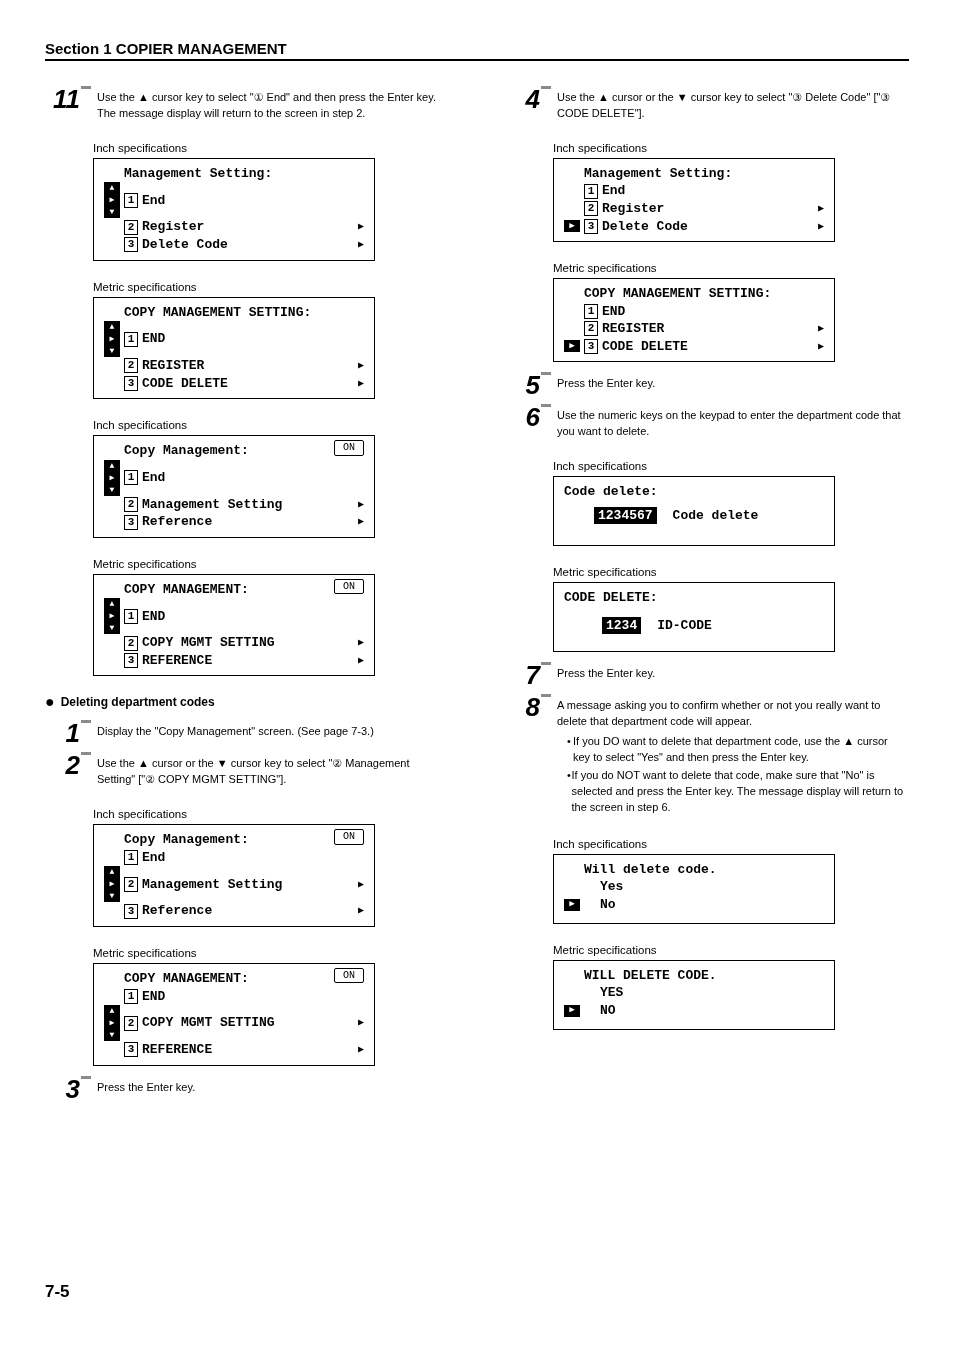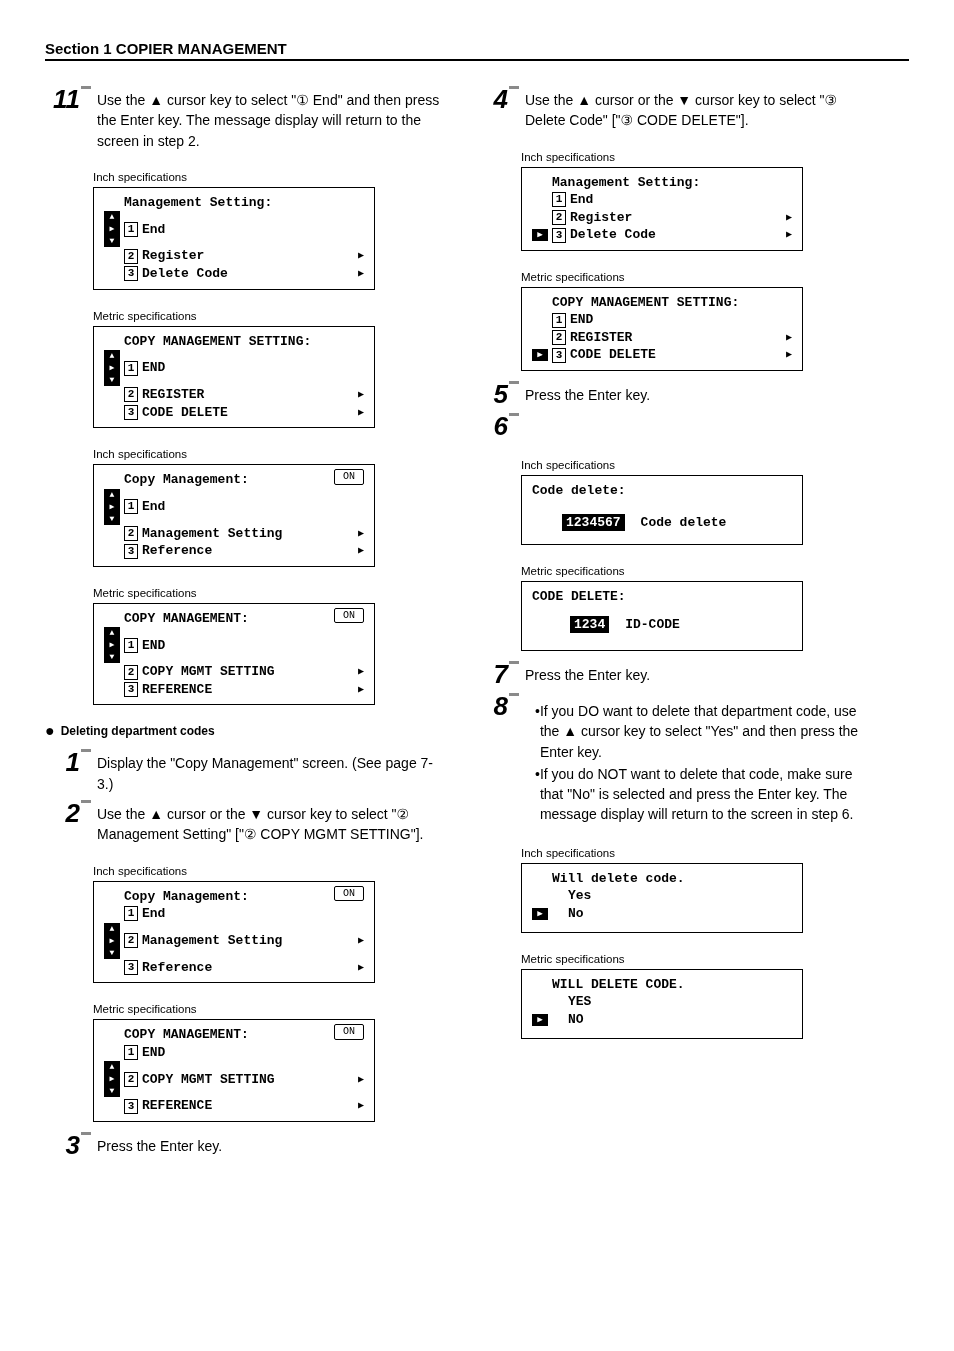--- a/index.html
+++ b/index.html
@@ -13,21 +13,21 @@
   }
   .section-title {
     font-size: 15px;
     font-weight: bold;
     border-bottom: 2px solid #000;
     padding-bottom: 2px;
     margin-bottom: 25px;
   }
   .columns {
     display: flex;
-    gap: 28px;
+    gap: 60px;
   }
   .col {
     width: 400px;
   }
   .step {
     display: flex;
     align-items: flex-start;
     margin-bottom: 6px;
   }
   .step-num-wrap {
@@ -50,21 +50,21 @@
     display: inline-block;
     width: 10px;
     height: 3px;
     background: #8a8a8a;
     vertical-align: middle;
     margin-left: 1px;
     margin-bottom: 3px;
   }
   .step-body {
     flex: 1;
-    font-size: 14px;
+    font-size: 11px;
     line-height: 1.45;
     padding-top: 4px;
   }
   .spec-label {
     font-size: 11.5px;
     margin: 20px 0 4px 48px;
   }
   .lcd {
     border: 1.5px solid #000;
     width: 260px;
@@ -323,20 +323,21 @@
     </div>
 
     <div class="step">
       <div class="step-num-wrap">
           <span class="step-num">3</span>
           <span class="step-accent"></span>
         </div>
       <div class="step-body">Press the Enter key.</div>
     </div>
 
+    <div class="page-num">7-5</div>
   </div>
 
   <div class="col">
 
     <div class="step">
       <div class="step-num-wrap">
           <span class="step-num">4</span>
           <span class="step-accent"></span>
         </div>
       <div class="step-body">Use the ▲ cursor or the ▼ cursor key to select "③ Delete Code" ["③ CODE DELETE"].</div>
@@ -396,27 +397,28 @@
           <span class="step-accent"></span>
         </div>
       <div class="step-body">Press the Enter key.</div>
     </div>
 
     <div class="step">
       <div class="step-num-wrap">
           <span class="step-num">6</span>
           <span class="step-accent"></span>
         </div>
+      <div class="step-body">Use the numeric keys on the keypad to enter the department code that you want to delete.</div>
     </div>
     <div class="spec-label">Inch specifications</div>
     <div class="lcd" style="height:56px">
       <div class="row">
           <span>Code delete:</span>
         </div>
-      <div class="row" style="margin-top:14px; margin-left:30px">
+      <div class="row" style="margin-top:6px; margin-left:30px">
           <span class="inv">1234567</span>
           <span style="margin-left:16px">Code delete</span>
         </div>
     </div>
     <div class="spec-label">Metric specifications</div>
     <div class="lcd" style="height:56px">
       <div class="row">
           <span>CODE DELETE:</span>
         </div>
       <div class="row" style="margin-top:10px; margin-left:38px">
@@ -432,20 +434,21 @@
         </div>
       <div class="step-body">Press the Enter key.</div>
     </div>
 
     <div class="step">
       <div class="step-num-wrap">
           <span class="step-num">8</span>
           <span class="step-accent"></span>
         </div>
       <div class="step-body">
+        <span>A message asking you to confirm whether or not you really want to delete that department code will appear.</span>
         <div class="bullet-list">
           <div class="bl">
               <span class="bdot">•</span>
               <span>If you DO want to delete that department code, use the ▲ cursor key to select "Yes" and then press the Enter key.</span>
             </div>
           <div class="bl">
               <span class="bdot">•</span>
               <span>If you do NOT want to delete that code, make sure that "No" is selected and press the Enter key. The message display will return to the screen in step 6.</span>
             </div>
         </div>

